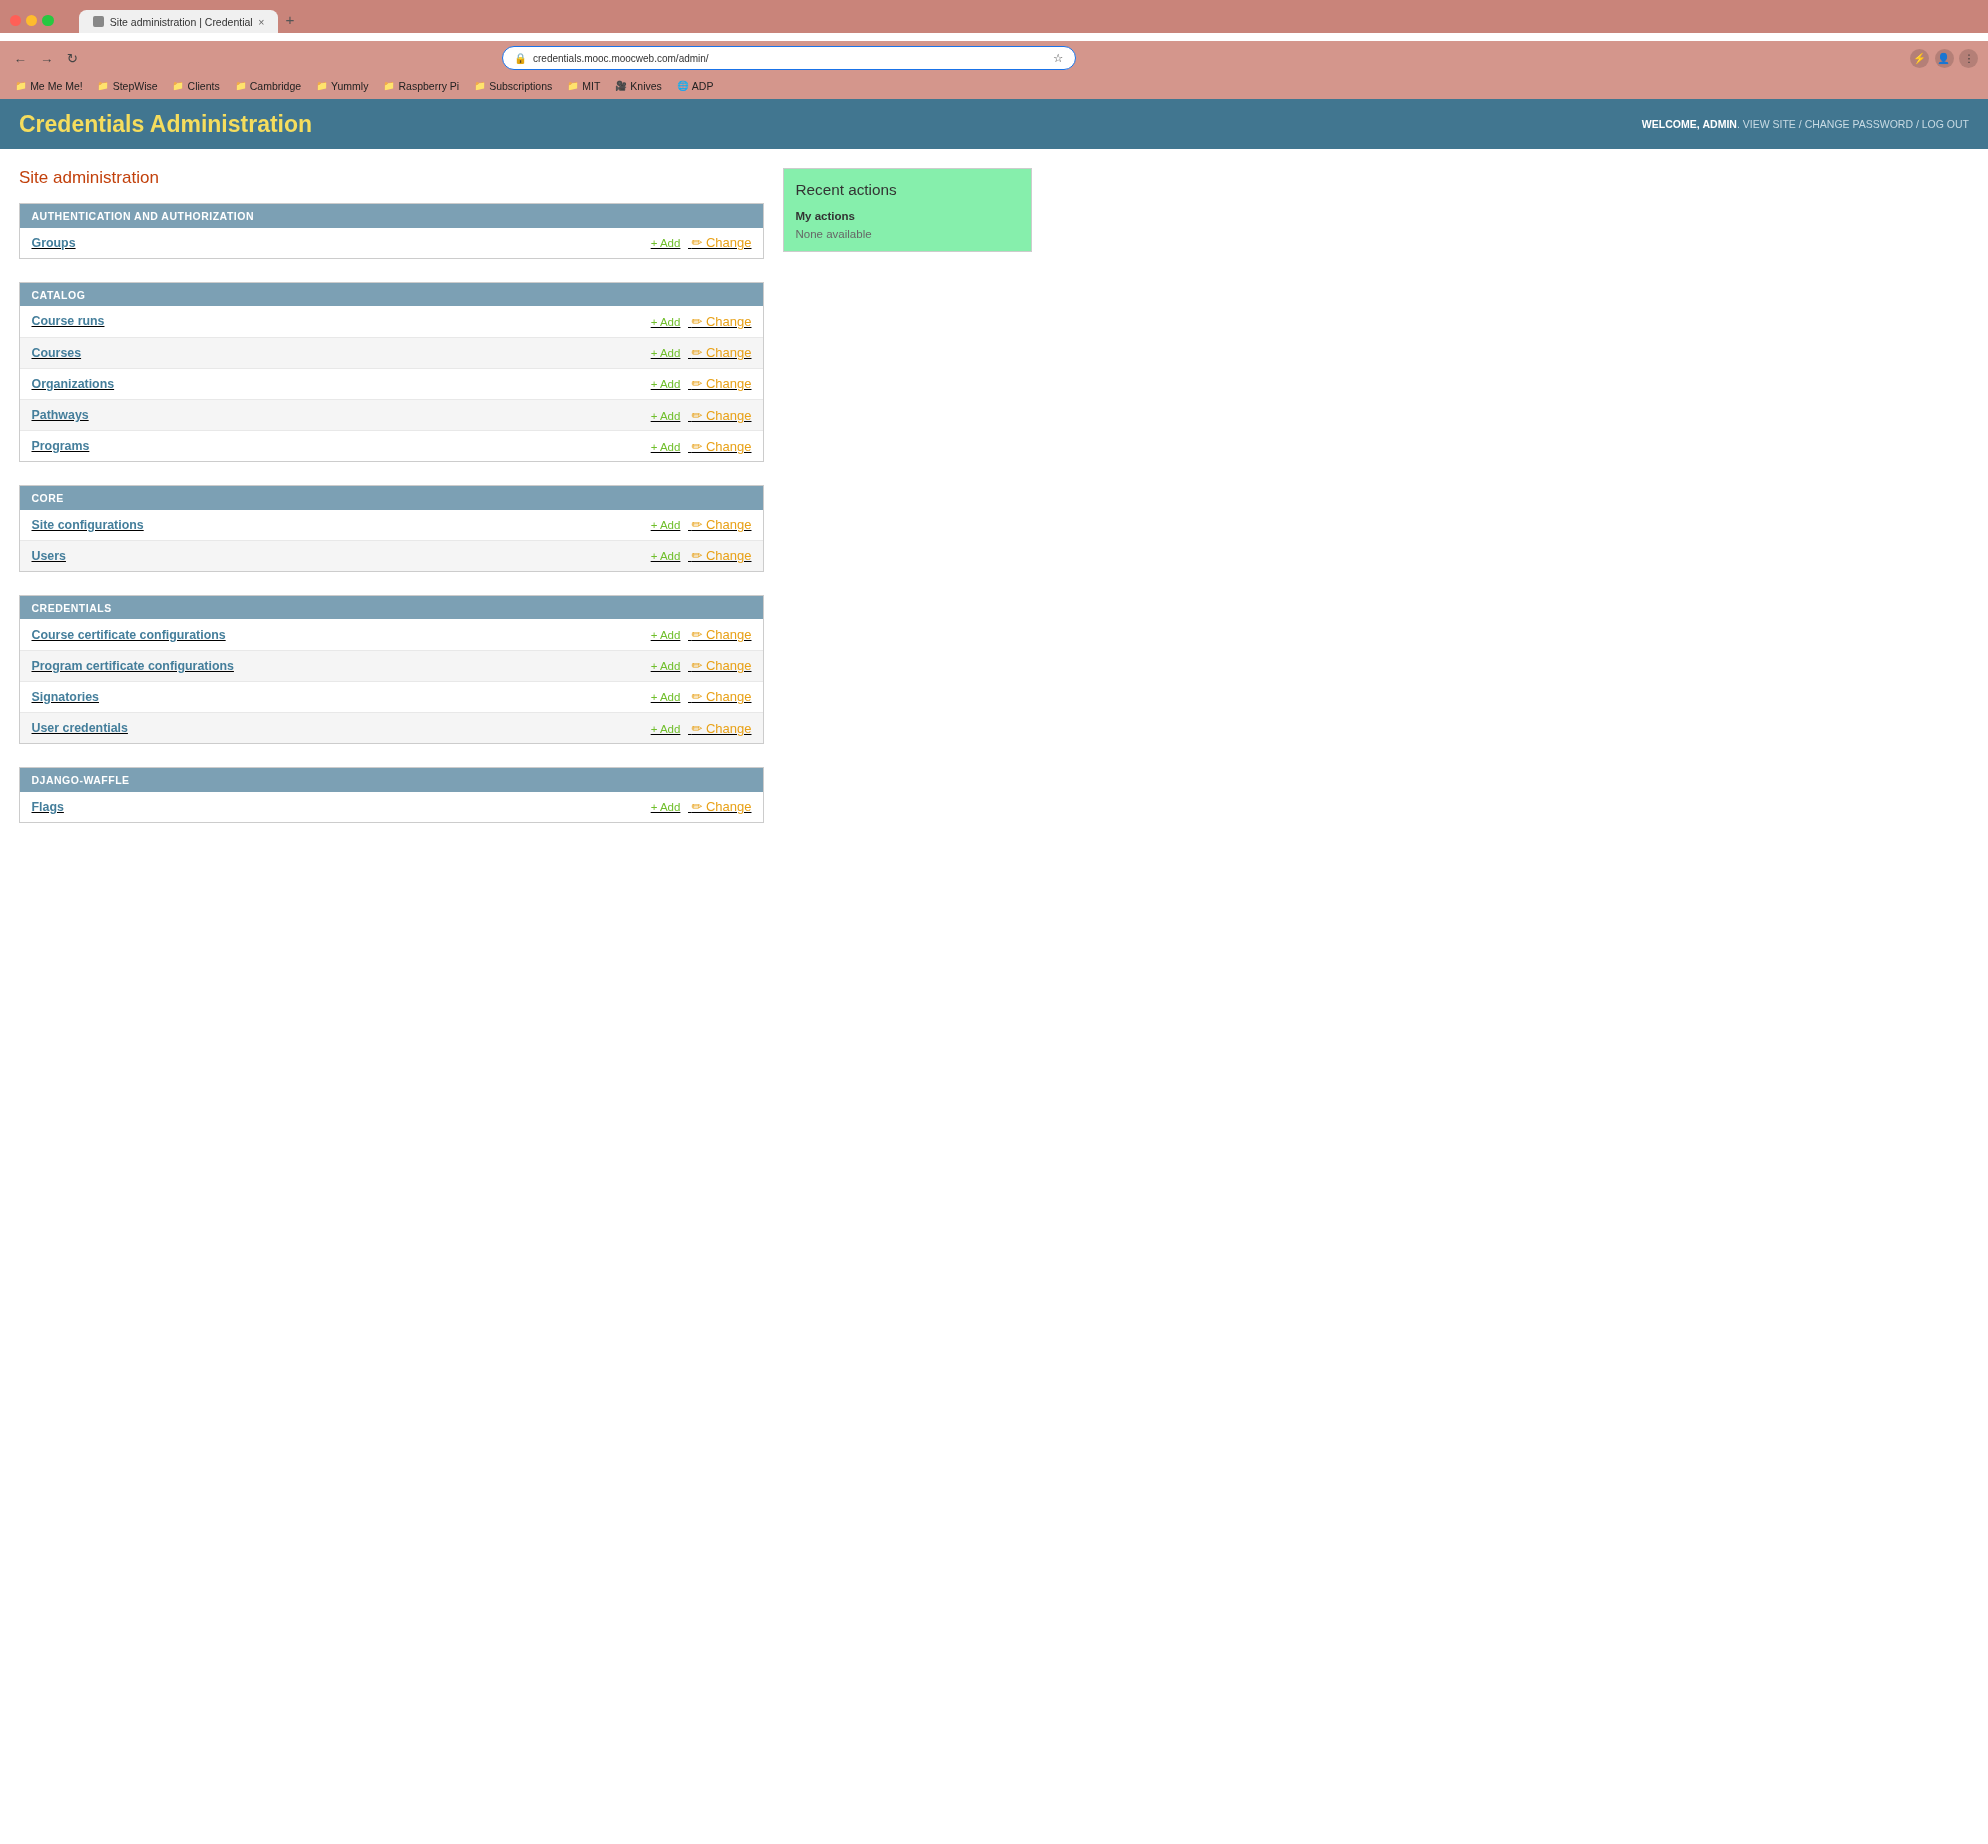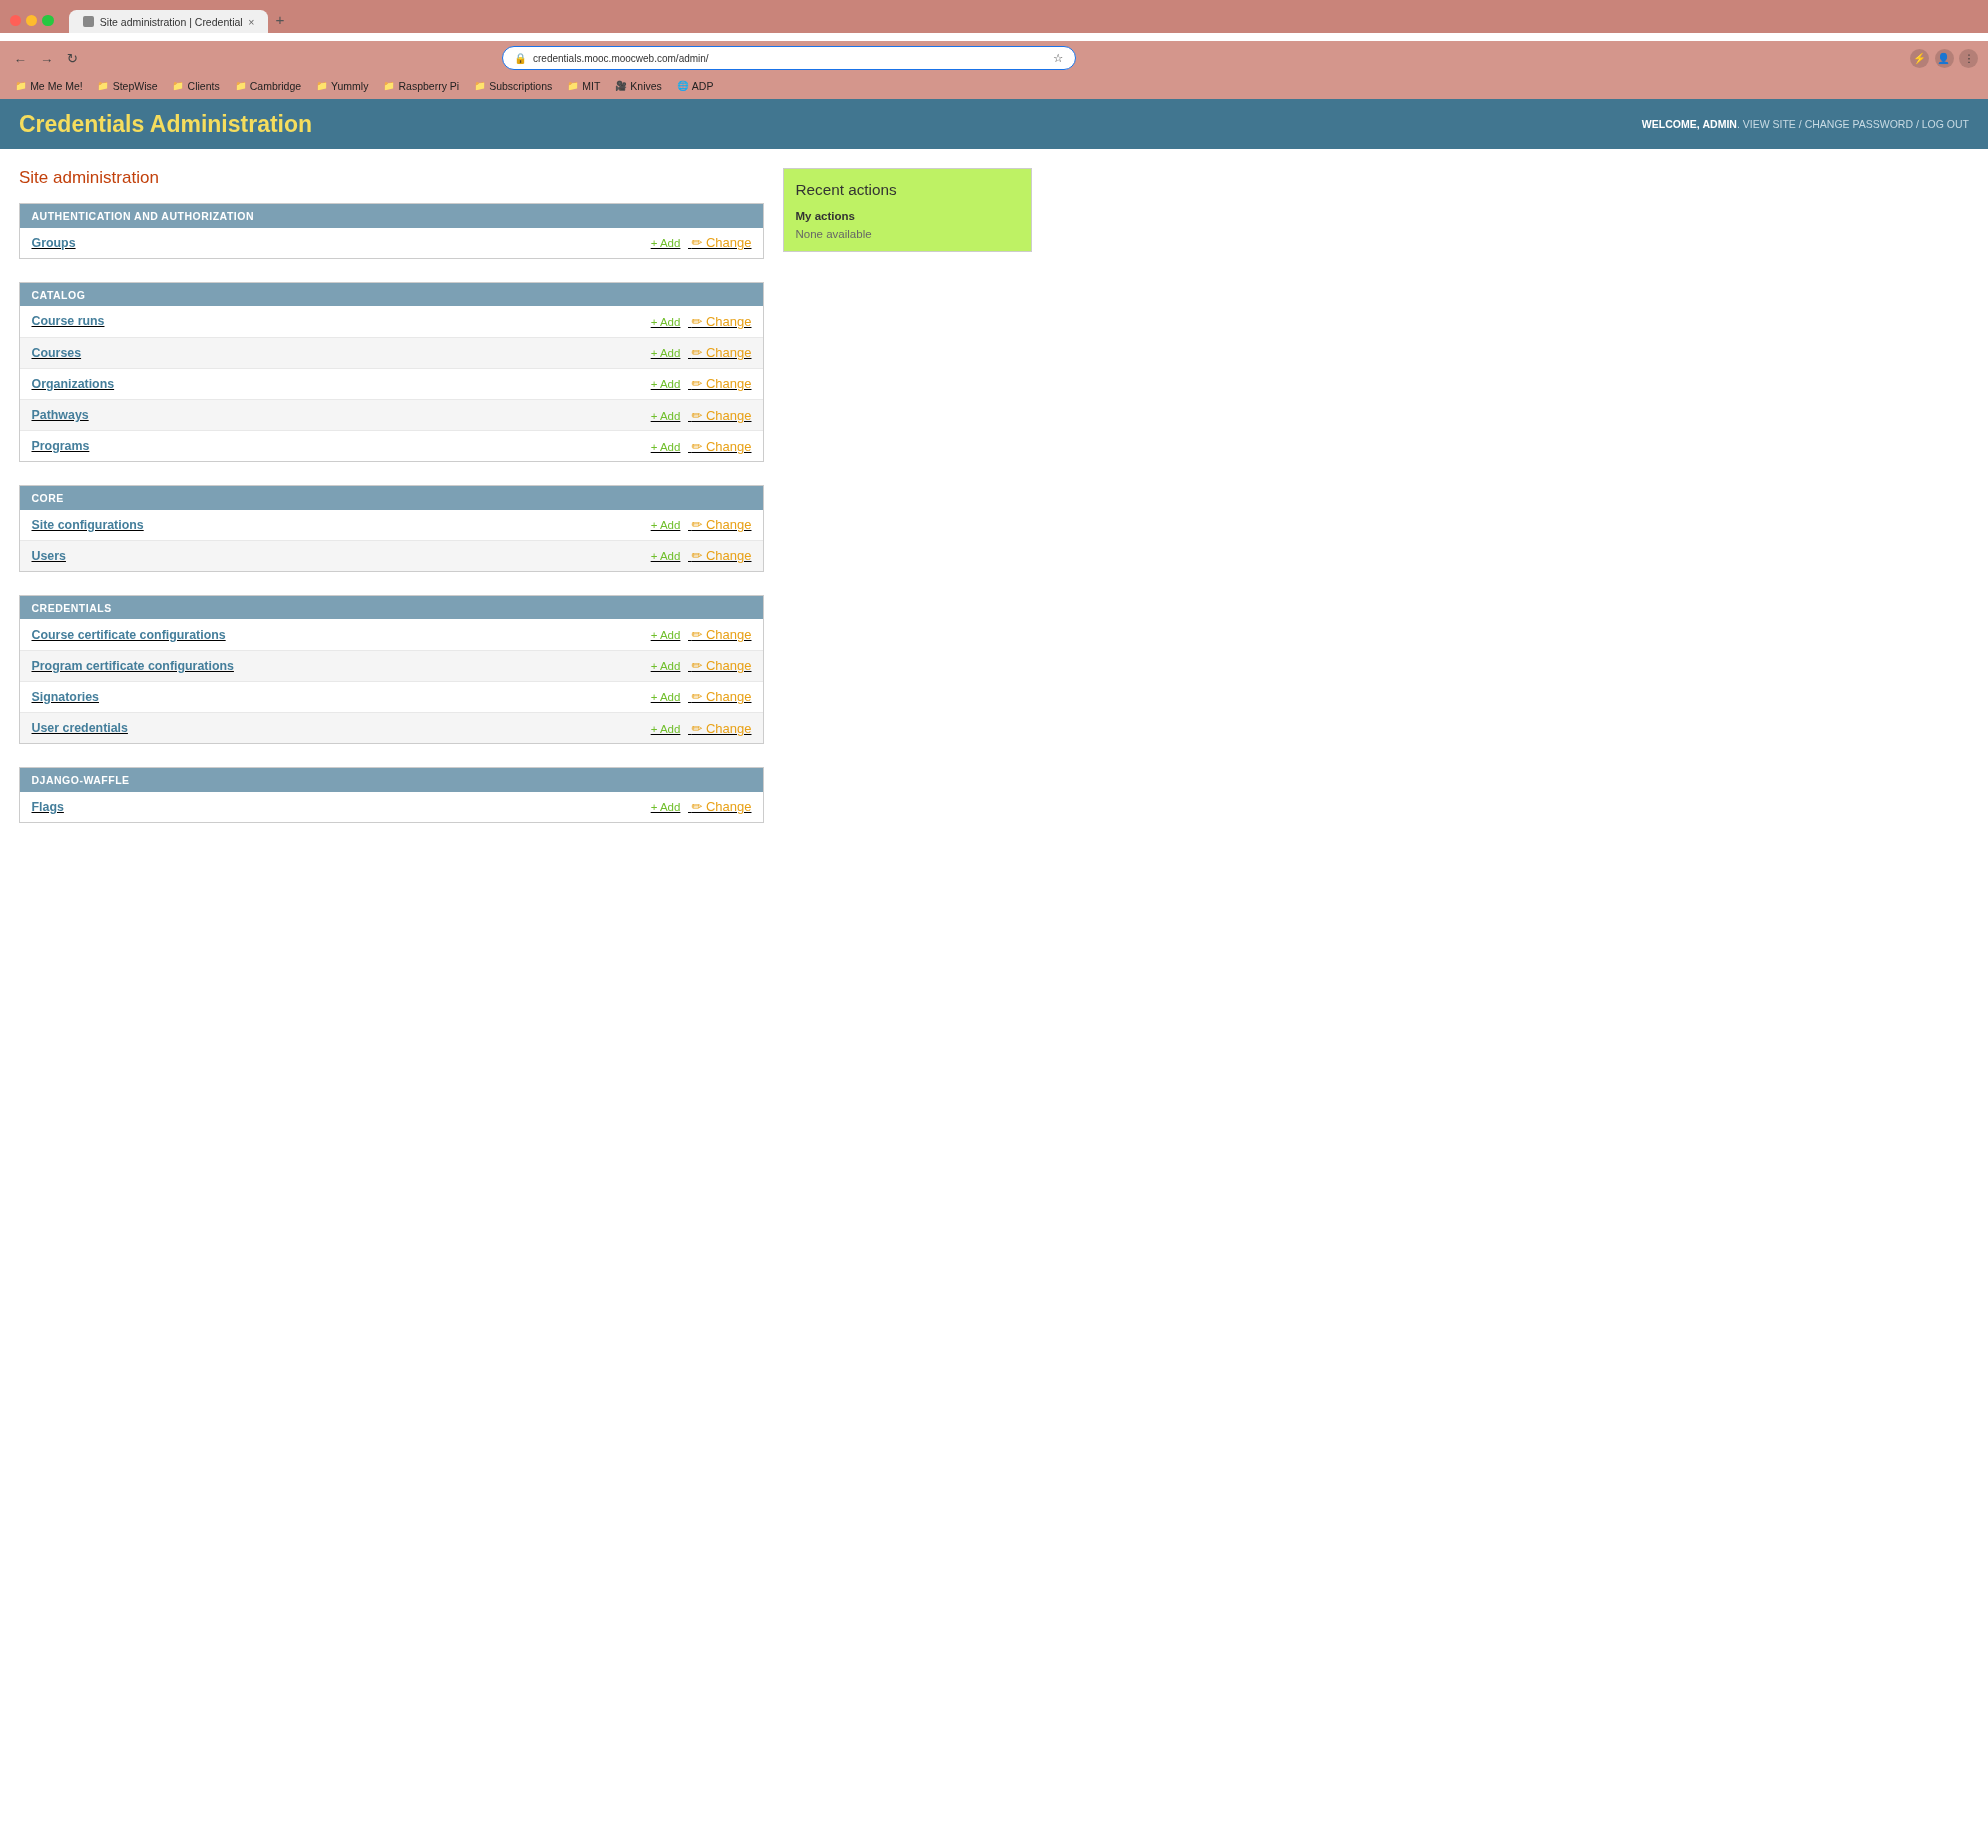--- a/index.html
+++ b/index.html
@@ -6,21 +6,21 @@
     body { font-family: -apple-system, BlinkMacSystemFont, 'Segoe UI', Arial, sans-serif; background: #fff; font-size: 12.4px; }
 
     
     .browser-chrome { background: #c9847a; padding: 7.6px 9.6px 0; }
     .browser-titlebar { display: flex; align-items: center; gap: 7.6px; margin-bottom: 7.6px; }
     .browser-controls { display: flex; gap: 4.8px; }
     .btn-circle { width: 11.5px; height: 11.5px; border-radius: 50%; border: none; cursor: pointer; }
     .btn-close { background: #ff5f57; }
     .btn-min { background: #febc2e; }
     .btn-max { background: #28c840; }
-    .tab-bar { display: flex; align-items: flex-end; margin-left: 8px; justify-content: space-between; }
+    .tab-bar { display: flex; align-items: flex-end; margin-left: 18px; justify-content: space-between; }
     .tab { background: #f0f0f0; border-radius: 7.6px 7.6px 0 0; padding: 5.7px 13.4px; font-size: 10.5px; color: #333; display: flex; align-items: center; gap: 5.7px; min-width: 172px; }
     .tab .tab-favicon { width: 11.5px; height: 11.5px; background: #888; border-radius: 1.9px; flex-shrink: 0; }
     .tab .tab-close { margin-left: auto; color: #666; font-size: 10.5px; cursor: pointer; }
     .tab-new { background: transparent; border: none; color: #555; font-size: 15.3px; cursor: pointer; padding: 3.8px 7.6px; }
 
     
     .address-bar-row { background: #d4968c; padding: 5.7px 9.6px; display: flex; align-items: center; gap: 5.7px; }
     .nav-btn { background: none; border: none; color: #444; font-size: 13.4px; cursor: pointer; padding: 3.8px; }
     .address-bar { flex: 1; background: #fff; border: 1.9px solid #1a73e8; border-radius: 19px; padding: 3.8px 11.5px; font-size: 11.5px; color: #333; display: flex; align-items: center; gap: 5.7px; max-width: 574px; margin: 0 auto; }
     .address-bar .lock-icon { color: #555; font-size: 10.5px; }
@@ -56,21 +56,21 @@
     .module-table { width: 100%; border-collapse: collapse; }
     .module-table tr { border-bottom: 1px solid #e8e8e8; }
     .module-table tr:last-child { border-bottom: none; }
     .module-table td { padding: 7.6px 11.5px; text-decoration: underline; }
     .model-link { color: #447e9b; font-weight: bold; font-size: 12.4px; text-decoration: none; }
     .model-actions { text-align: right; white-space: nowrap; }
     .action-add { color: #70bf2b; text-decoration: none; font-size: 11.5px; margin-right: 7.6px; }
     .action-change { color: #e8a117; text-decoration: none; font-size: 13px; }
 
     
-    .sidebar-module { background: #bef264; border: 1px solid #ccc; padding: 11.5px; }
+    .sidebar-module { background: #86efac; border: 1px solid #ccc; padding: 11.5px; }
     .sidebar-title { font-size: 15.3px; color: #333; font-weight: normal; margin-bottom: 11.5px; }
     .sidebar-subtitle { font-size: 11.5px; font-weight: bold; color: #333; margin-bottom: 5.7px; }
     .sidebar-none { font-size: 11.5px; color: #666; }
     .module-table tr:nth-child(even) { background: #f5f5f5; }
     .module-table tr:nth-child(odd) { background: #fff; }
   </style>
 </head>
 <body>
 
 <div class="browser-chrome">

